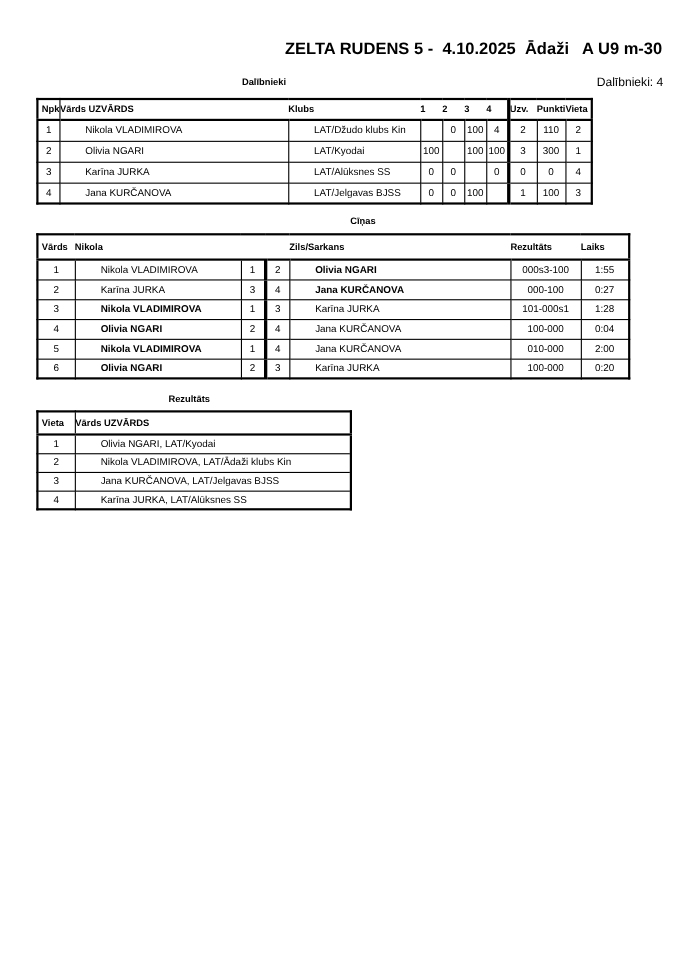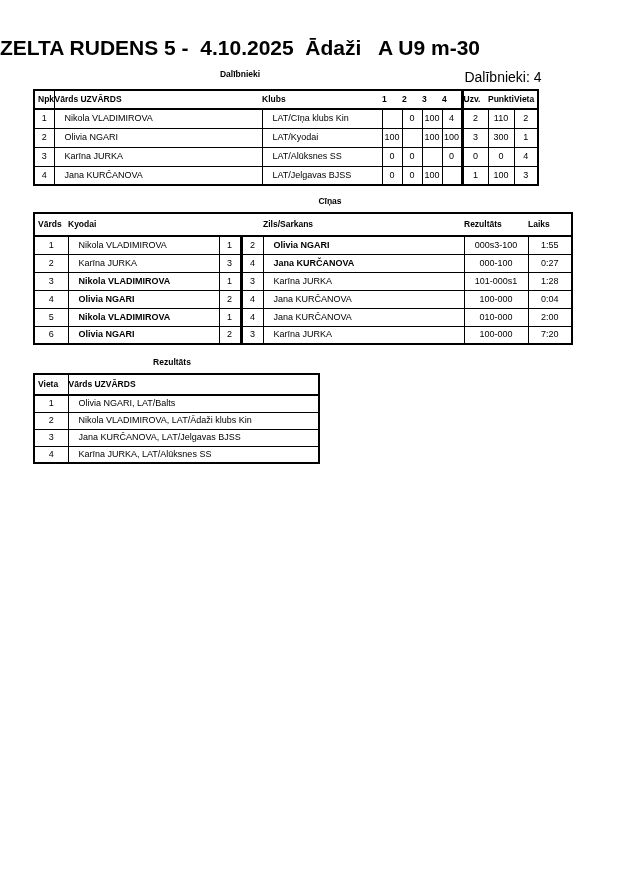--- a/index.html
+++ b/index.html
@@ -2,43 +2,43 @@
 <html><head>
 <meta charset="utf-8">
 <style>
   html,body{margin:0;padding:0;}
   body{
     width:630px;height:891px;background:#ffffff;color:#000000;
     font-family:"Liberation Sans", sans-serif;position:relative;overflow:hidden;
   }
   .abs{position:absolute;}
   .page-title{
-    top:36px;left:0;width:602px;text-align:left;
-    font-size:21px;font-weight:bold;white-space:pre;
+    top:36px;left:0;width:602px;text-align:right;
+    font-size:15px;font-weight:bold;white-space:pre;
   }
   .sec-label{font-size:8.5px;font-weight:bold;white-space:nowrap;}
   #participants-label{top:69px;left:33px;width:414px;text-align:center;}
-  #participants-count{top:69px;left:403px;width:200px;text-align:center;font-size:14px;font-weight:normal;}
+  #participants-count{top:69px;left:403px;width:200px;text-align:right;font-size:11px;font-weight:normal;}
   #fights-label{top:196px;left:45px;width:570px;text-align:center;}
   #results-label{top:357px;left:33px;width:278px;text-align:center;}
 
   table{
     position:absolute;border-collapse:collapse;table-layout:fixed;
     background:#fff;border:2px solid #000;
   }
   th,td{
     padding:0;overflow:hidden;white-space:nowrap;font-size:9px;line-height:1;
     vertical-align:middle;
   }
   thead th{
     border:0 solid #000;border-bottom:2px solid #000;
     font-weight:bold;font-size:8.5px;text-align:left;
   }
   tbody td{border:1px solid #000;text-align:center;}
-  td.nm{text-align:left;padding-left:10px;}
+  td.nm{text-align:left;padding-left:23px;}
   th.hl{text-align:left;padding-left:3px;}
   .vr{border-right:1px solid #000;}
   .thick-l{border-left:3px solid #000 !important;margin-left:32px;}
   .win{font-weight:bold;}
 
   #participants-table{left:33px;top:89px;width:504px;}
   #participants-table thead tr{height:19px;}
   #participants-table tbody tr{height:19px;}
 
   #fights-table{left:33px;top:212px;width:538px;}
@@ -80,21 +80,21 @@
       <th>4</th>
       <th class="thick-l">Uzv.</th>
       <th>Punkti</th>
       <th>Vieta</th>
     </tr>
   </thead>
   <tbody>
     <tr>
       <td>1</td>
       <td class="nm">Nikola VLADIMIROVA</td>
-      <td class="nm">LAT/Cīņa klubs Kin</td>
+      <td class="nm">LAT/Džudo klubs Kin</td>
       <td></td>
       <td>0</td>
       <td>100</td>
       <td>4</td>
       <td class="thick-l">2</td>
       <td>110</td>
       <td>2</td>
     </tr>
     <tr>
       <td>2</td>
@@ -143,21 +143,21 @@
       <col style="width:151px">
       <col style="width:22px">
       <col style="width:22px">
     <col style="width:201px">
       <col style="width:64px">
       <col style="width:44px">
   </colgroup>
   <thead>
     <tr>
       <th class="hl">Vārds</th>
-      <th>Kyodai</th>
+      <th>Nikola</th>
       <th></th>
       <th></th>
       <th>Zils/Sarkans</th>
       <th>Rezultāts</th>
       <th>Laiks</th>
     </tr>
   </thead>
   <tbody>
     <tr>
       <td>1</td>
@@ -204,42 +204,42 @@
       <td>010-000</td>
       <td>2:00</td>
     </tr>
     <tr>
       <td>6</td>
       <td class="nm win">Olivia NGARI</td>
       <td>2</td>
       <td class="thick-l">3</td>
       <td class="nm">Karīna JURKA</td>
       <td>100-000</td>
-      <td>7:20</td>
+      <td>0:20</td>
     </tr>
   </tbody>
 </table>
 
 <div class="abs sec-label" id="results-label">Rezultāts</div>
 
 <table id="results-table">
   <colgroup>
     <col style="width:34px">
       <col style="width:251px">
   </colgroup>
   <thead>
     <tr>
       <th class="hl vr">Vieta</th>
       <th>Vārds UZVĀRDS</th>
     </tr>
   </thead>
   <tbody>
     <tr>
       <td>1</td>
-      <td class="nm">Olivia NGARI, LAT/Balts</td>
+      <td class="nm">Olivia NGARI, LAT/Kyodai</td>
     </tr>
     <tr>
       <td>2</td>
       <td class="nm">Nikola VLADIMIROVA, LAT/Ādaži klubs Kin</td>
     </tr>
     <tr>
       <td>3</td>
       <td class="nm">Jana KURČANOVA, LAT/Jelgavas BJSS</td>
     </tr>
     <tr>

